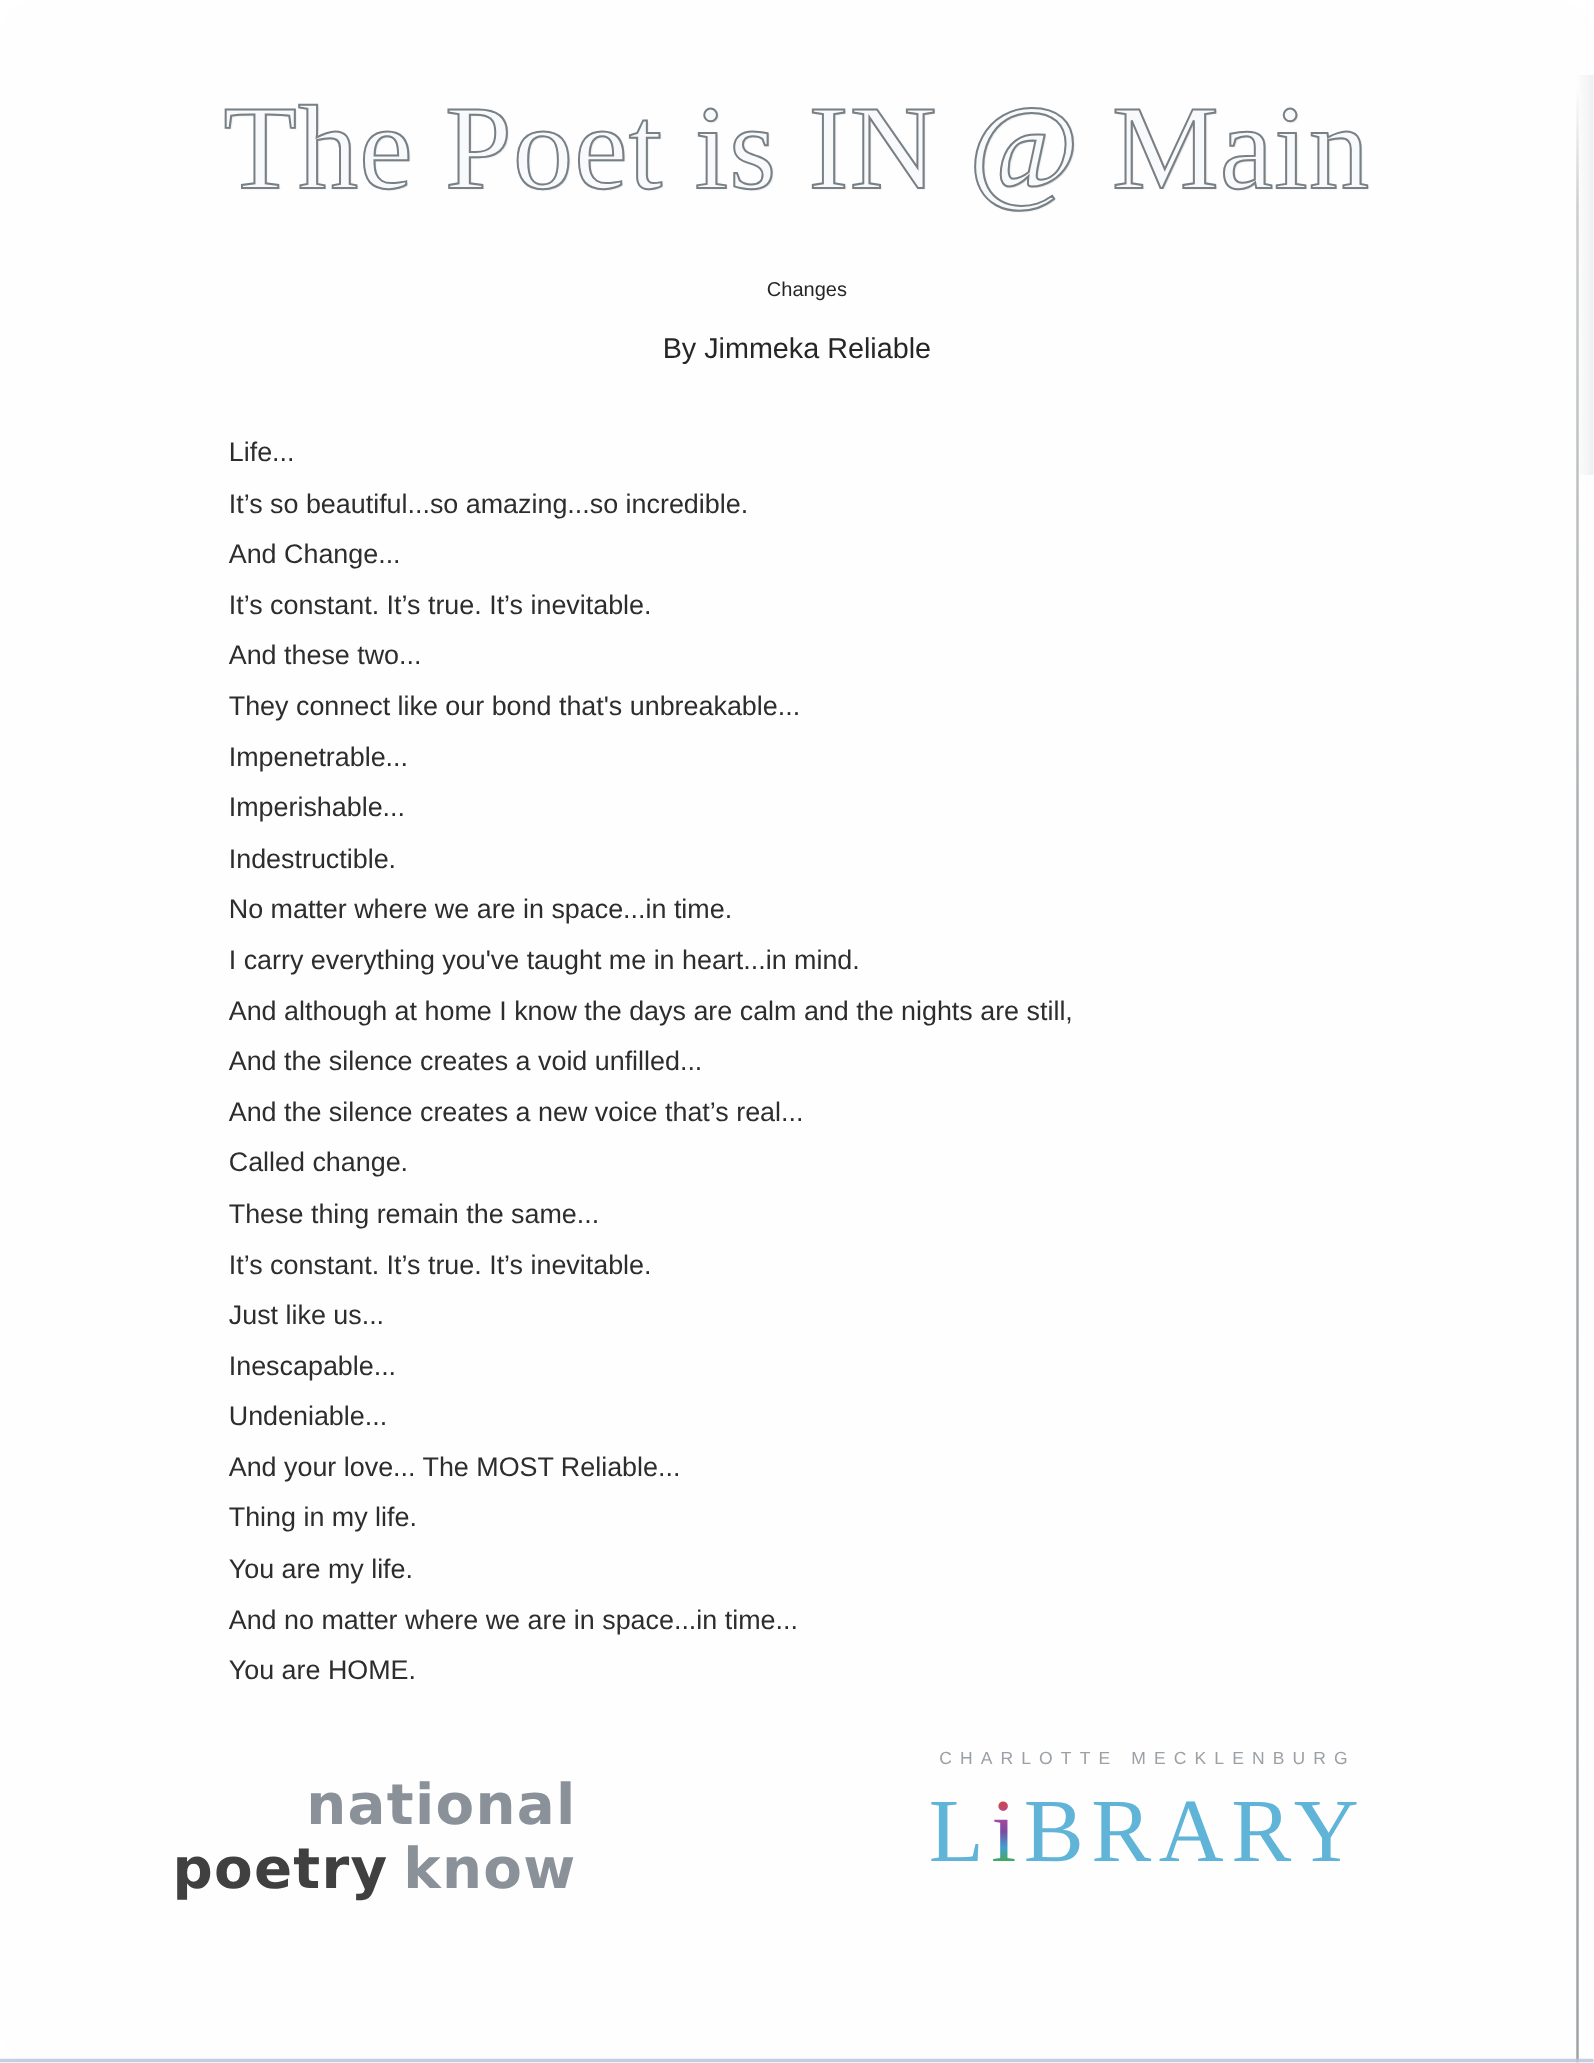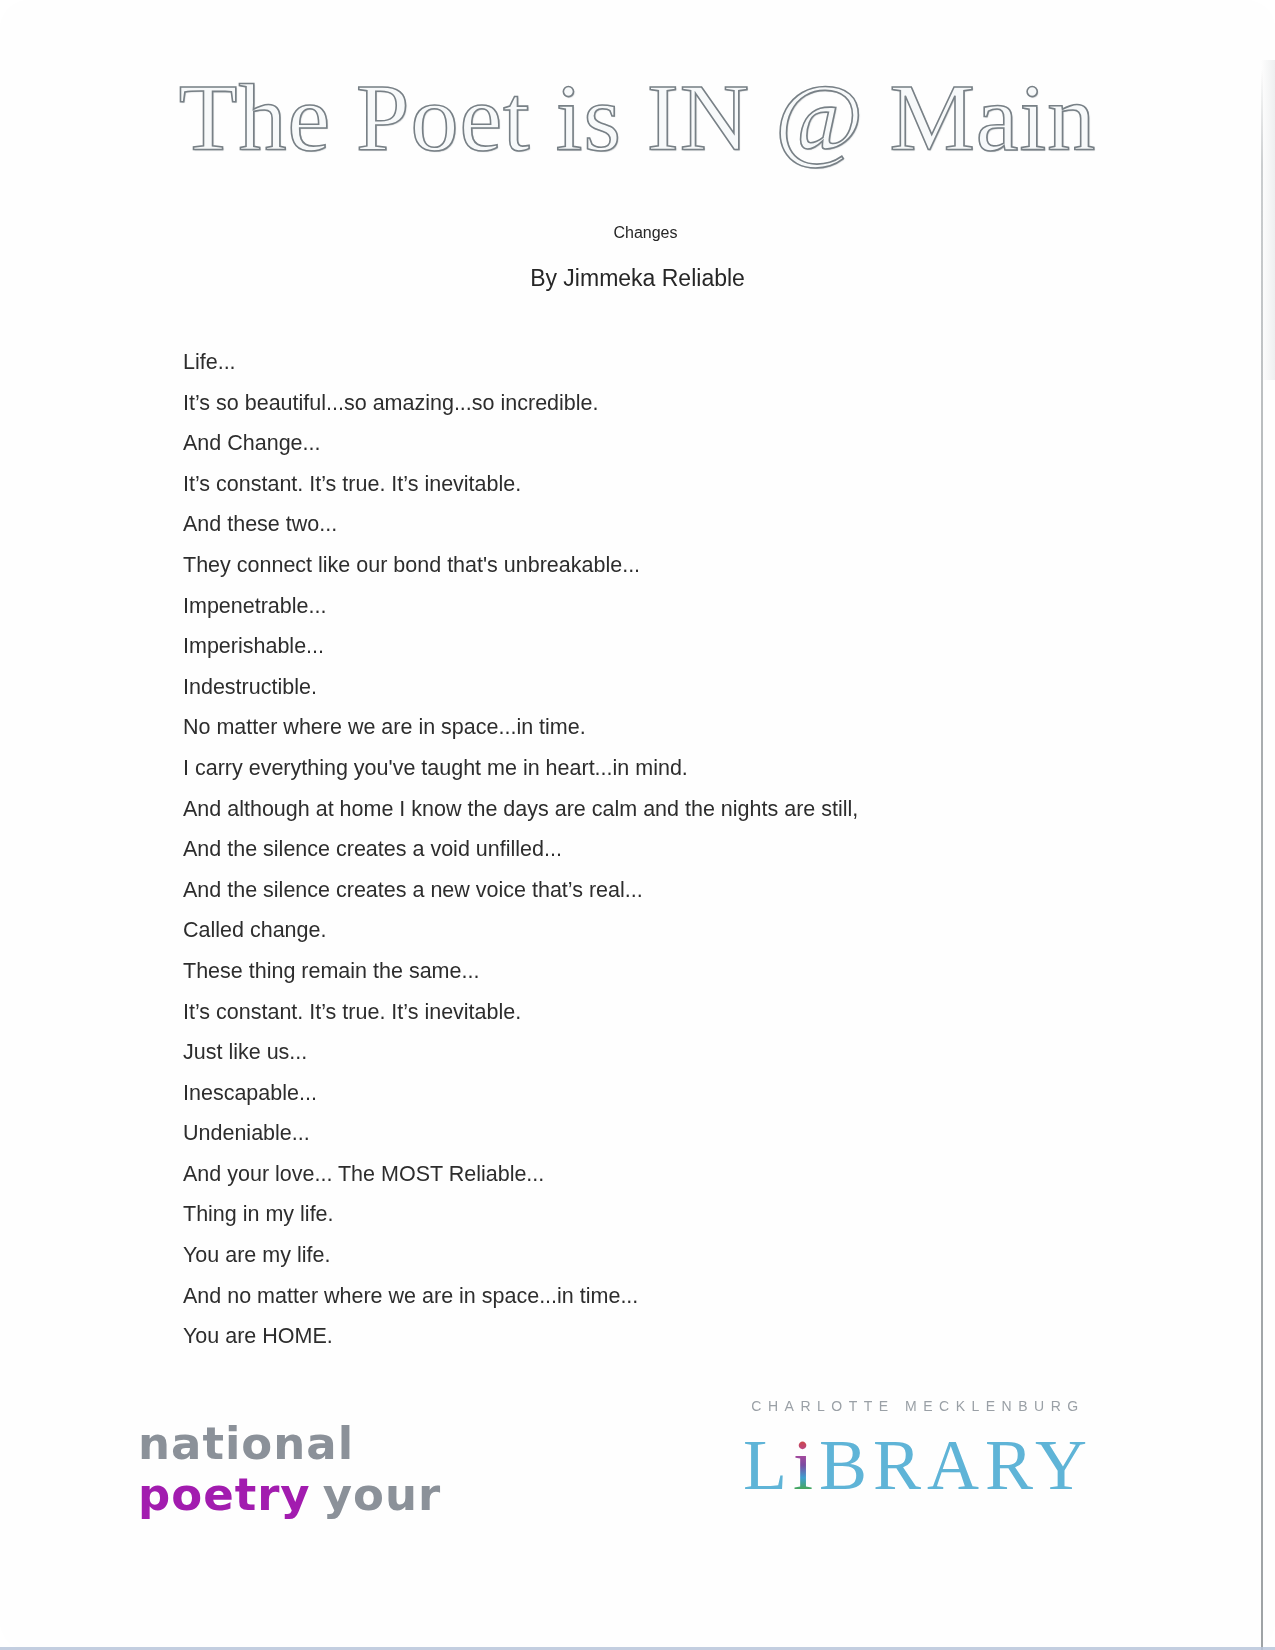--- a/index.html
+++ b/index.html
@@ -48,22 +48,22 @@
   
   .npm-logo {
     position: absolute; left: 138px; top: 1418px;
     font-family: "DejaVu Sans", sans-serif;
     font-weight: 700;
     font-size: 45px;
     letter-spacing: 1px;
     line-height: 51px;
     color: #8b9199;
   }
-  .npm-line1 { color: #8b9199; }
-  .npm-poetry { color: #a21caf; margin-right: 12px; }
+  .npm-line1 { color: #8b9199; text-align: right; }
+  .npm-poetry { color: #404040; margin-right: 12px; }
   .npm-month { color: #8b9199; }
 
   
   .library-logo {
     position: absolute; left: 708px; top: 1398px; width: 420px;
     text-align: center;
   }
   .library-super {
     font-size: 14px;
     letter-spacing: 6.5px;
@@ -144,21 +144,21 @@
     <div class="poem-line">And your love... The MOST Reliable...</div>
     <div class="poem-line">Thing in my life.</div>
     <div class="poem-line">You are my life.</div>
     <div class="poem-line">And no matter where we are in space...in time...</div>
     <div class="poem-line">You are HOME.</div>
   </div>
 
   <div class="npm-logo">
     <div class="npm-line1">national</div>
     <div class="npm-line2">
-      <span class="npm-poetry">poetry</span><span class="npm-month">your</span>
+      <span class="npm-poetry">poetry</span><span class="npm-month">know</span>
     </div>
   </div>
 
   <div class="library-logo">
     <div class="library-super">CHARLOTTE MECKLENBURG</div>
     <div class="library-word"><span>L</span><span class="rainbow-i">i</span><span>BRARY</span></div>
   </div>
 
   <div class="scan-line"></div>
   <div class="scan-shade"></div>

